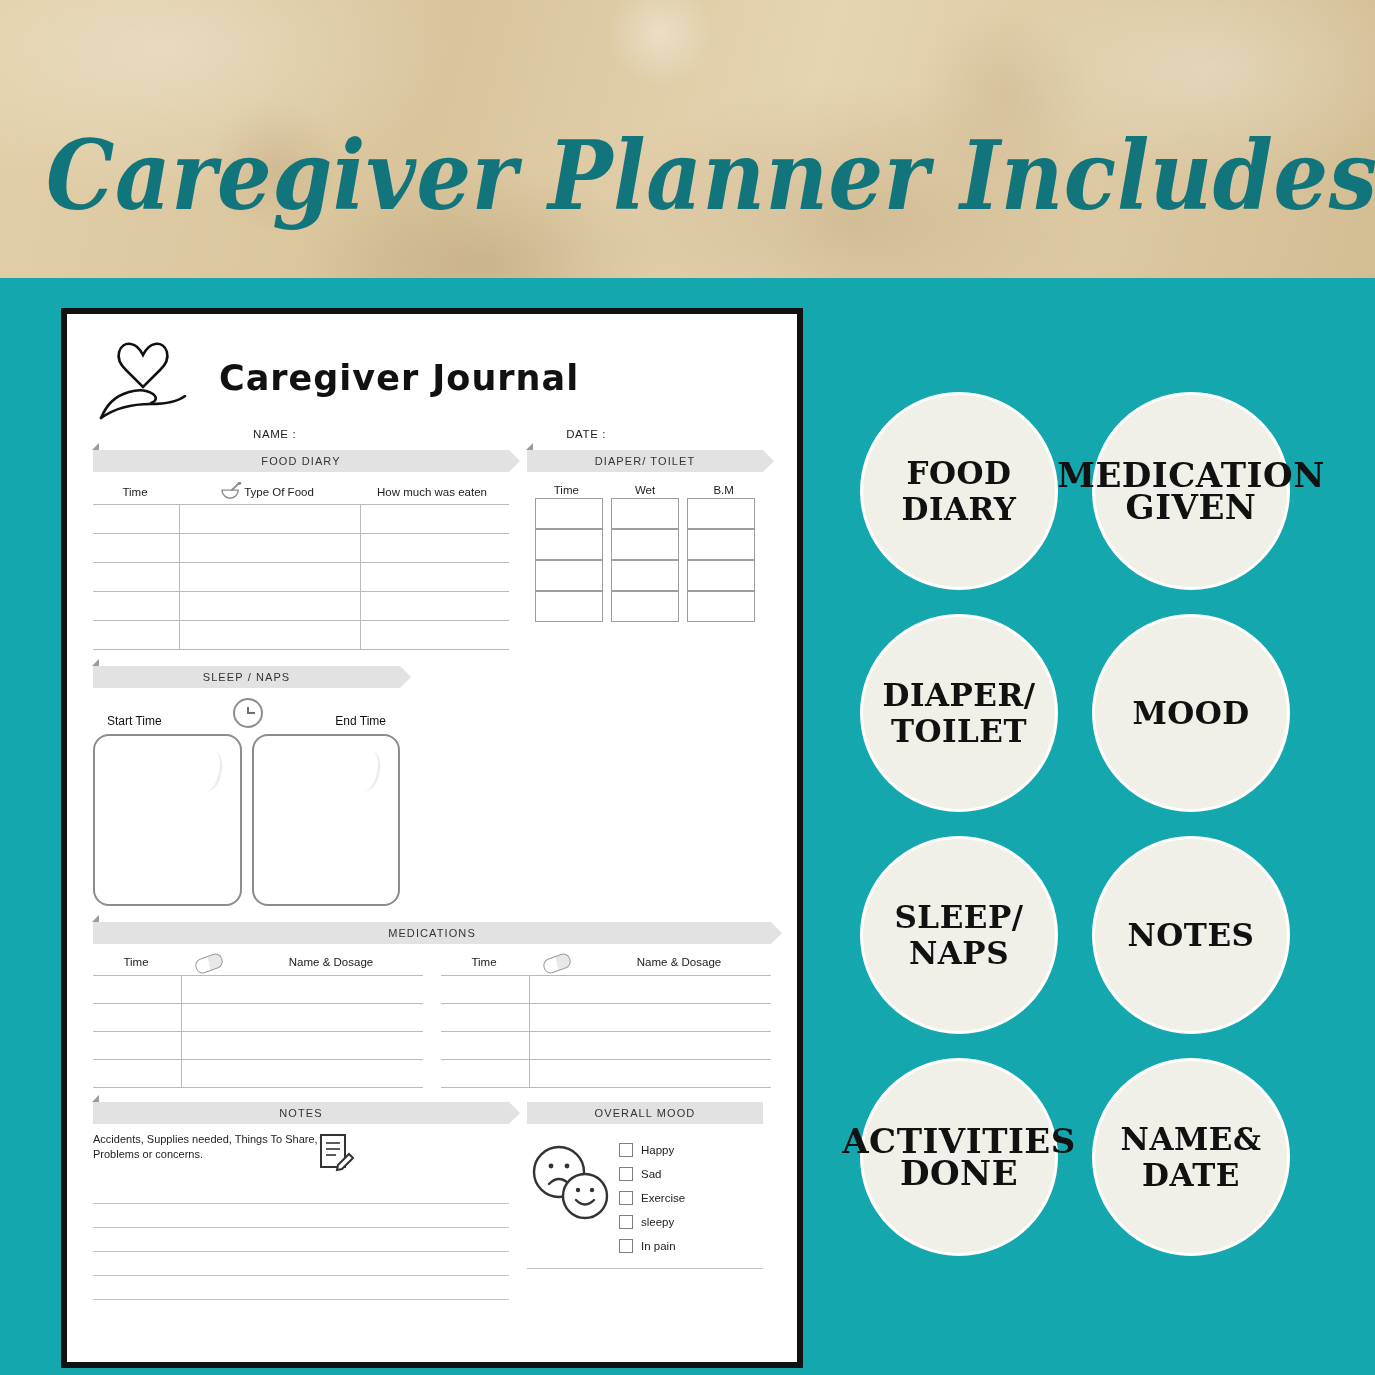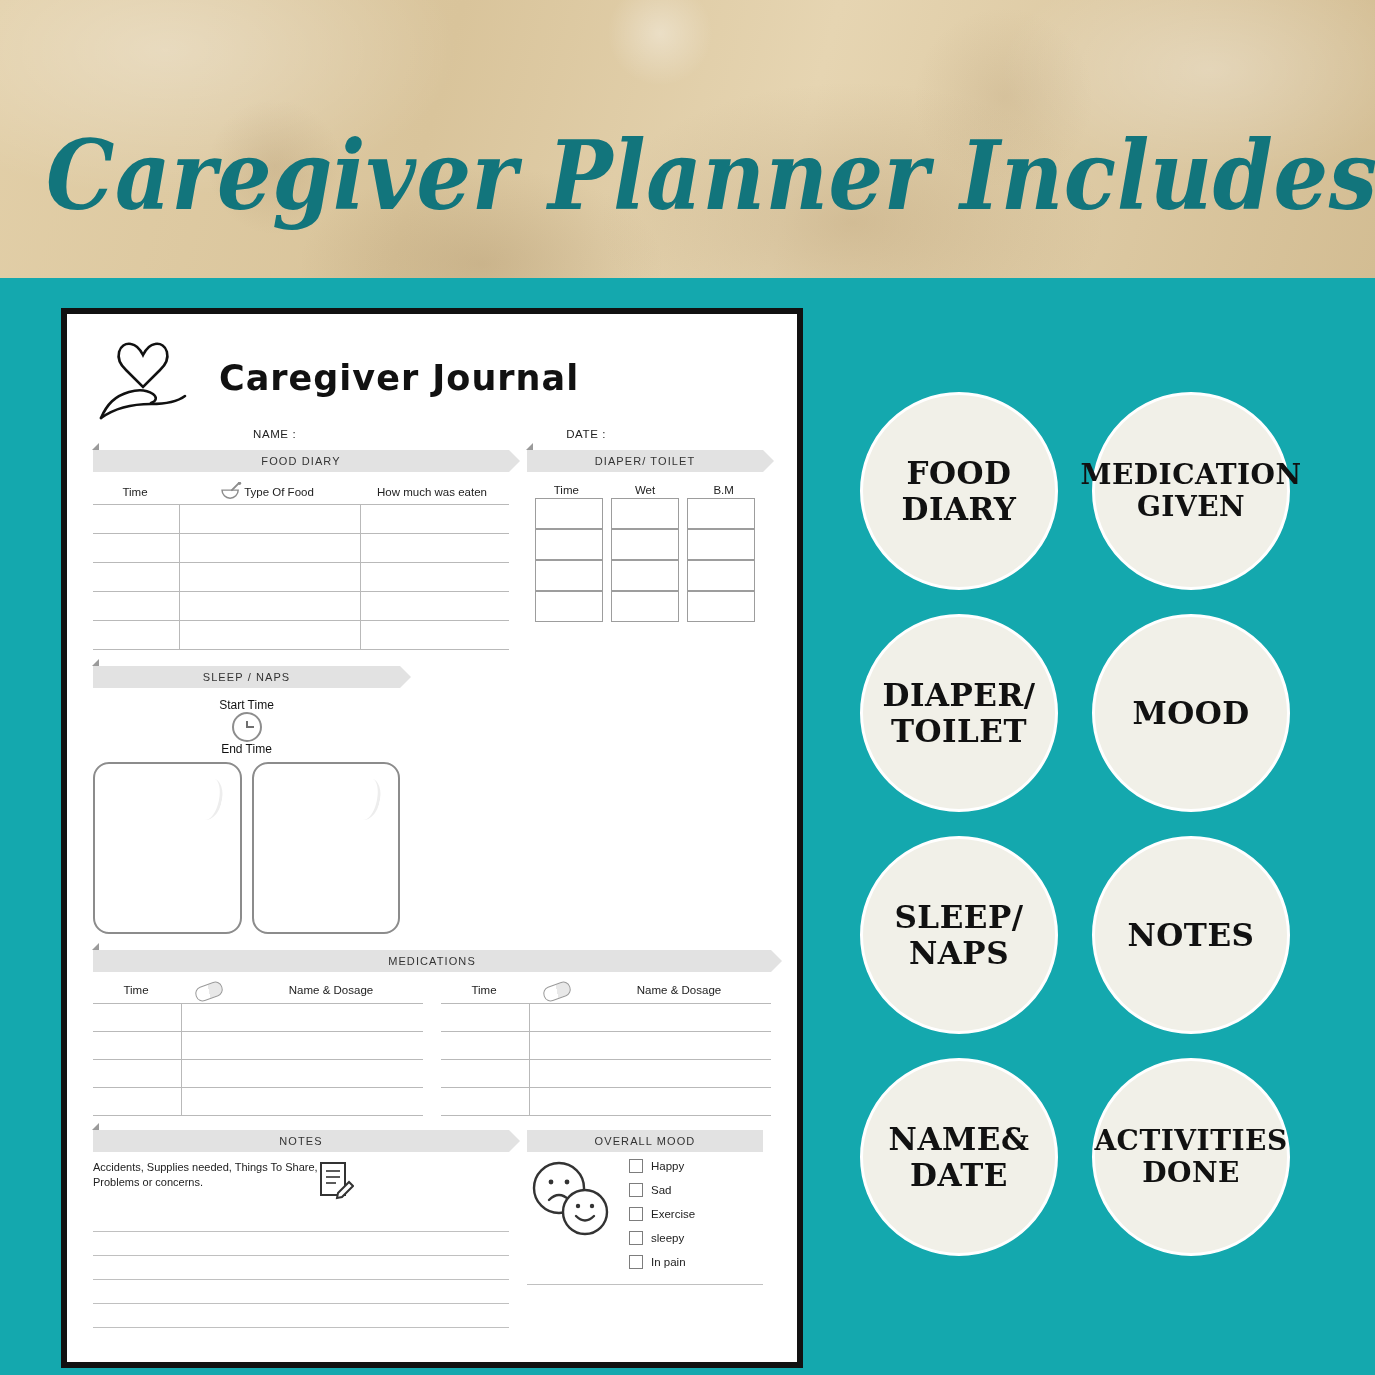--- a/index.html
+++ b/index.html
@@ -190,26 +190,25 @@
     width: 33%;
   }
 
   
   .sleep-wrap { display: flex; gap: 16px; margin-top: 16px; }
   .sleep-left { width: 307px; }
   .sleep-right { flex: 1; padding-top: 26px;}
   .sleep-sub {
     display: flex;
     justify-content: space-between;
-    align-items: center;
+    align-items: flex-end;
     font-size: 12px;
     margin-top: 10px;
     padding: 0 14px;
     position: relative;
-    flex-direction: column;
   }
   .clock-icon {
     width: 26px; height: 26px;
     border-radius: 50%;
     border: 2px solid #8d8d8d;
     position: relative;
     background: #fff;
   }
   .clock-icon:before, .clock-icon:after {
     content: "";
@@ -284,21 +283,21 @@
   .mood-col { width: 236px; }
   .notes-text {
     font-size: 11px;
     line-height: 15px;
     margin-top: 8px;
     color: #222;
     display: flex;
     align-items: flex-start;
   }
   .notepad-icon { width: 36px; height: 40px; flex: 0 0 36px; }
-  .mood-body { display: flex; gap: 16px; margin-top: 2px; align-items: flex-start; text-align: right; }
+  .mood-body { display: flex; gap: 6px; margin-top: 14px; align-items: flex-start; text-align: right; }
   .faces { width: 86px; height: 86px; position: relative; flex: 0 0 86px;}
   .mood-list { font-size: 11.5px; color: #222; }
   .mood-item { display: flex; align-items: center; gap: 8px; height: 24px; }
   .cbx { width: 12px; height: 12px; border: 1px solid #7d7d7d; background: #fff;}
   .mood-rule { border-bottom: 1px solid #c0c0c0; margin-top: 10px; }
 
   
   .bubbles {
     position: absolute;
     left: 860px;
@@ -320,21 +319,21 @@
     text-align: center;
     font-family: "DejaVu Serif", serif;
     font-weight: bold;
     color: #111;
     font-size: 31px;
     line-height: 36px;
     letter-spacing: 0.5px;
     padding: 0 10px;
     box-sizing: border-box;
   }
-  .bubble.small { font-size: 28px; line-height: 32px; }
+  .bubble.small { font-size: 34px; line-height: 32px; }
 </style>
 </head>
 <body>
 
 <div class="header-band">
   <div class="header-title">Caregiver Planner Includes:</div>
 </div>
 
 <div class="page-frame">
   <div class="page-inner">
@@ -597,19 +596,19 @@
   </div>
   <div class="bubble">
     <span>MOOD</span>
   </div>
   <div class="bubble">
     <span>SLEEP/ NAPS</span>
   </div>
   <div class="bubble">
     <span>NOTES</span>
   </div>
+  <div class="bubble small">
+    <span>ACTIVITIES DONE</span>
+  </div>
   <div class="bubble">
     <span>NAME&amp; DATE</span>
   </div>
-  <div class="bubble small">
-    <span>ACTIVITIES DONE</span>
-  </div>
 </div>
 
 </body></html>

